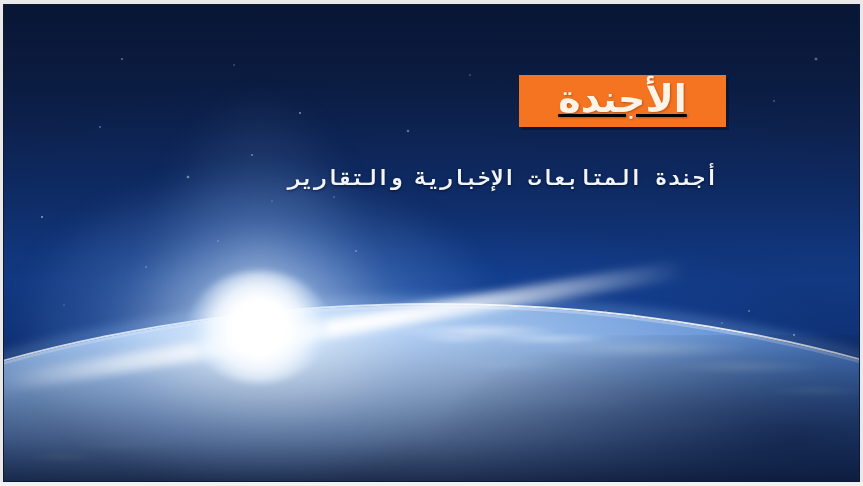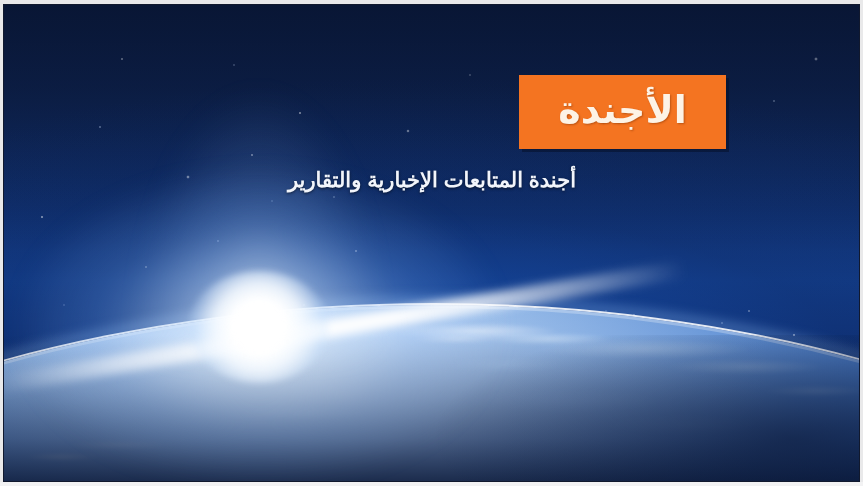--- a/index.html
+++ b/index.html
@@ -224,48 +224,49 @@
     filter: blur(4px);
     transform: rotate(-9.5deg);
   }
 
   
   .title-box {
     position: absolute;
     left: 515px;
     top: 70px;
     width: 207px;
-    height: 74px;
+    height: 52px;
     background: #f47421;
     box-shadow: 3px 3px 0 0 rgba(6,16,42,.55);
     display: flex;
     align-items: center;
     justify-content: center;
     direction: rtl;
+    text-decoration: underline;
   }
   .title-text {
     font-family: "DejaVu Sans", "Liberation Sans", sans-serif;
     font-weight: bold;
     font-size: 38px;
     line-height: 1;
     color: #fdf3e6;
     letter-spacing: 0;
     text-shadow: 1px 1px 2px rgba(120,45,0,.45);
     white-space: nowrap;
     padding-bottom: 4px;
   }
 
   .subtitle {
     position: absolute;
     right: 141px;
     top: 160px;
     width: 430px;
     direction: rtl;
-    text-align: left;
-    font-family: Liberation Sans, sans-serif;
+    text-align: center;
+    font-family: Liberation Mono, monospace;
     font-weight: bold;
     font-size: 21px;
     line-height: 1.45;
     color: #f2f5fb;
     text-shadow: 0 1px 3px rgba(0,0,0,.55);
   }
   .subtitle-line { display: block; white-space: nowrap; }
 
   
   .bottom-strip {

